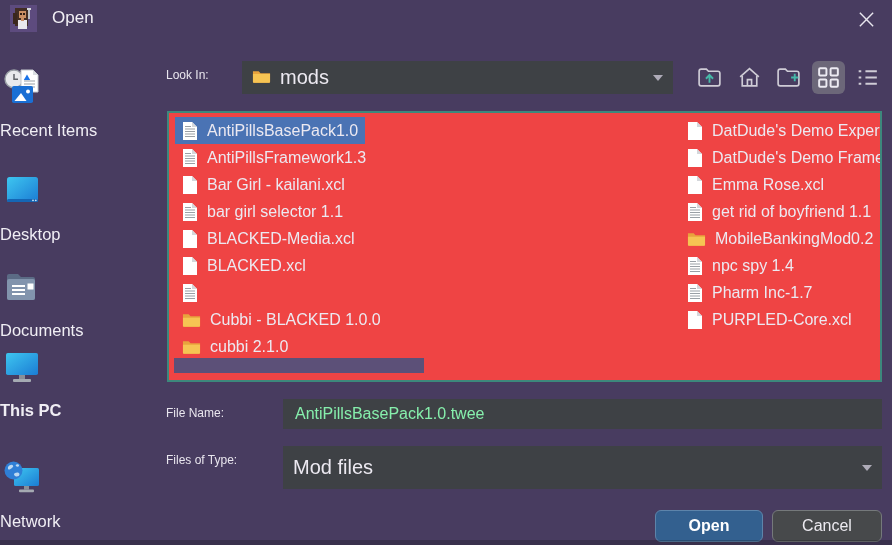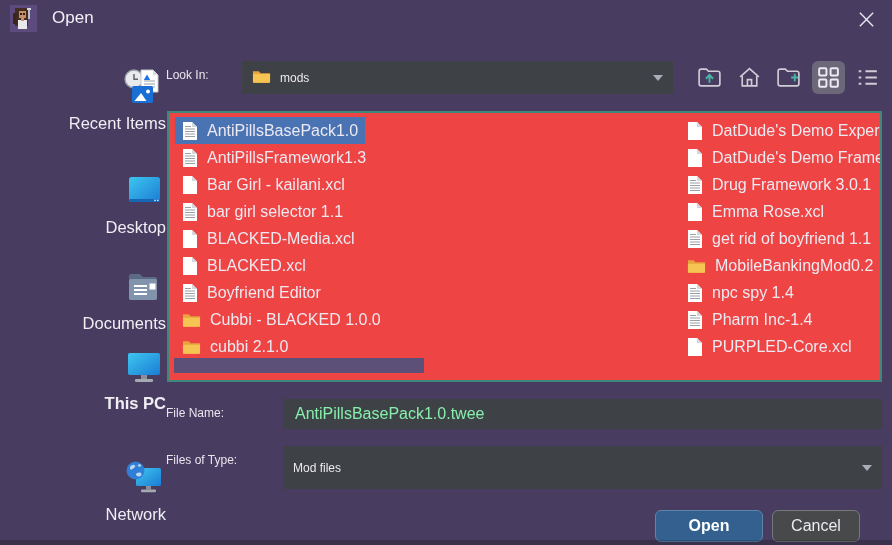--- a/index.html
+++ b/index.html
@@ -5,28 +5,28 @@
   html,body{margin:0;padding:0;background:#2b2438;}
   .window{position:relative;width:892px;height:545px;background:#483c60;
     font-family:"Liberation Sans",sans-serif;color:#ece9f1;overflow:hidden;}
   .window::after{content:"";position:absolute;left:0;right:0;bottom:0;height:5px;
     background:rgba(0,0,0,0.20);pointer-events:none;}
   .app-icon{position:absolute;left:10px;top:5px;width:27px;height:27px;}
   .titlebar-title{position:absolute;left:52px;top:8px;font-size:17px;color:#f2f0f5;}
   .close-btn{position:absolute;right:14px;top:7px;width:24px;height:24px;display:flex;
     align-items:center;justify-content:center;cursor:default;}
   .side-item{position:absolute;width:166px;display:flex;flex-direction:column;
-    align-items:flex-end;cursor:default;}
+    align-items:flex-start;gap:7px;cursor:default;}
   .side-item .lbl{font-size:16.5px;color:#f0eef4;}
   .fld-label{position:absolute;left:166px;font-size:12px;color:#e9e6ee;}
   .combo{background:#3e4145;display:flex;align-items:center;gap:9px;padding:0 10px;
     box-sizing:border-box;cursor:default;}
   .combo .arrow{margin-left:auto;width:0;height:0;border-left:5.5px solid transparent;
     border-right:5.5px solid transparent;border-top:6.5px solid #aeabb8;}
-  .combo .val{font-size:12px;}
+  .combo .val{font-size:20px;}
   .look-in{position:absolute;left:242px;top:61px;width:431px;height:33px;}
   .tools{position:absolute;top:61px;left:693px;width:191px;height:33px;display:flex;
     align-items:center;justify-content:space-between;}
   .tool{width:33px;height:33px;border-radius:6px;display:flex;align-items:center;
     justify-content:center;}
   .tool.sel{background:#6c6779;}
   .filelist{position:absolute;left:167px;top:111px;width:715px;height:271px;
     border:2px solid #3d887c;background:#ef4444;box-sizing:border-box;overflow:hidden;}
   .col{position:absolute;top:4px;display:flex;flex-direction:column;align-items:flex-start;}
   .col0{left:6px;}.col1{left:511px;}
@@ -35,21 +35,21 @@
   .row.sel{background:#4a73b4;}
   .hthumb{position:absolute;left:5px;bottom:7px;width:250px;height:15px;background:#5c5078;}
   .fn-input{position:absolute;left:283px;top:399px;width:599px;height:30px;background:#3e4145;
     border:none;color:#86efac;font-size:16px;padding:0 12px;box-sizing:border-box;
     font-family:inherit;outline:none;}
   .ft-combo{position:absolute;left:283px;top:446px;width:599px;height:43px;}
   .btn{position:absolute;top:510px;height:32px;border-radius:6px;font-size:16px;
     display:flex;align-items:center;justify-content:center;box-sizing:border-box;cursor:default;}
   .open-btn{left:655px;width:108px;background:#33608f;border:1px solid #5d84aa;
     color:#fff;font-weight:700;}
-  .cancel-btn{left:772px;width:88px;background:#47494b;border:1px solid #75797b;color:#eceaf0;}
+  .cancel-btn{left:772px;width:110px;background:#47494b;border:1px solid #75797b;color:#eceaf0;}
 </style>
 </head>
 <body>
 
 <div class="window">
 
   <span class="app-icon">
     <svg width="27" height="27" viewBox="0 0 27 27">
       <rect width="27" height="27" fill="#5d4b7e"></rect>
       <rect x="5" y="3" width="13" height="18" fill="#422d23"></rect>
@@ -258,21 +258,20 @@
           <span>BLACKED.xcl</span>
         </div>
         <div class="row">
           <span style="display: flex;">
             <svg width="16" height="20" viewBox="0 0 16 20">
               <path fill="#ffffff" d="M1 1h9l5 5v13H1z"></path>
               <path fill="#d4d7db" d="M10 1l5 5h-5z"></path>
               <path stroke="#9aa0a6" stroke-width="1.1" d="M3 5.5h6M3 8h10M3 10.5h10M3 13h10M3 15.5h10"></path>
             </svg>
           </span>
-          <span>Boyfriend Editor</span>
         </div>
         <div class="row">
           <span style="display: flex;">
             <svg width="19" height="16" viewBox="0 0 20 16">
               <path fill="#e8a33d" d="M1 2h6l2 2h10v10a1 1 0 0 1-1 1H2a1 1 0 0 1-1-1z"></path>
               <path fill="#f6c453" d="M1 5.5h18V14a1 1 0 0 1-1 1H2a1 1 0 0 1-1-1z"></path>
             </svg>
           </span>
           <span>Cubbi - BLACKED 1.0.0</span>
         </div>
@@ -303,30 +302,20 @@
               <path fill="#d4d7db" d="M10 1l5 5h-5z"></path>
             </svg>
           </span>
           <span>DatDude's Demo Framework</span>
         </div>
         <div class="row">
           <span style="display: flex;">
             <svg width="16" height="20" viewBox="0 0 16 20">
               <path fill="#ffffff" d="M1 1h9l5 5v13H1z"></path>
               <path fill="#d4d7db" d="M10 1l5 5h-5z"></path>
-              <path stroke="#9aa0a6" stroke-width="1.1" d="M3 5.5h6M3 8h10M3 10.5h10M3 13h10M3 15.5h10"></path>
-            </svg>
-          </span>
-          <span>Drug Framework 3.0.1</span>
-        </div>
-        <div class="row">
-          <span style="display: flex;">
-            <svg width="16" height="20" viewBox="0 0 16 20">
-              <path fill="#ffffff" d="M1 1h9l5 5v13H1z"></path>
-              <path fill="#d4d7db" d="M10 1l5 5h-5z"></path>
             </svg>
           </span>
           <span>Emma Rose.xcl</span>
         </div>
         <div class="row">
           <span style="display: flex;">
             <svg width="16" height="20" viewBox="0 0 16 20">
               <path fill="#ffffff" d="M1 1h9l5 5v13H1z"></path>
               <path fill="#d4d7db" d="M10 1l5 5h-5z"></path>
               <path stroke="#9aa0a6" stroke-width="1.1" d="M3 5.5h6M3 8h10M3 10.5h10M3 13h10M3 15.5h10"></path>
@@ -354,21 +343,21 @@
           <span>npc spy 1.4</span>
         </div>
         <div class="row">
           <span style="display: flex;">
             <svg width="16" height="20" viewBox="0 0 16 20">
               <path fill="#ffffff" d="M1 1h9l5 5v13H1z"></path>
               <path fill="#d4d7db" d="M10 1l5 5h-5z"></path>
               <path stroke="#9aa0a6" stroke-width="1.1" d="M3 5.5h6M3 8h10M3 10.5h10M3 13h10M3 15.5h10"></path>
             </svg>
           </span>
-          <span>Pharm Inc-1.4</span>
+          <span>Pharm Inc-1.7</span>
         </div>
         <div class="row">
           <span style="display: flex;">
             <svg width="16" height="20" viewBox="0 0 16 20">
               <path fill="#ffffff" d="M1 1h9l5 5v13H1z"></path>
               <path fill="#d4d7db" d="M10 1l5 5h-5z"></path>
             </svg>
           </span>
           <span>PURPLED-Core.xcl</span>
         </div>

